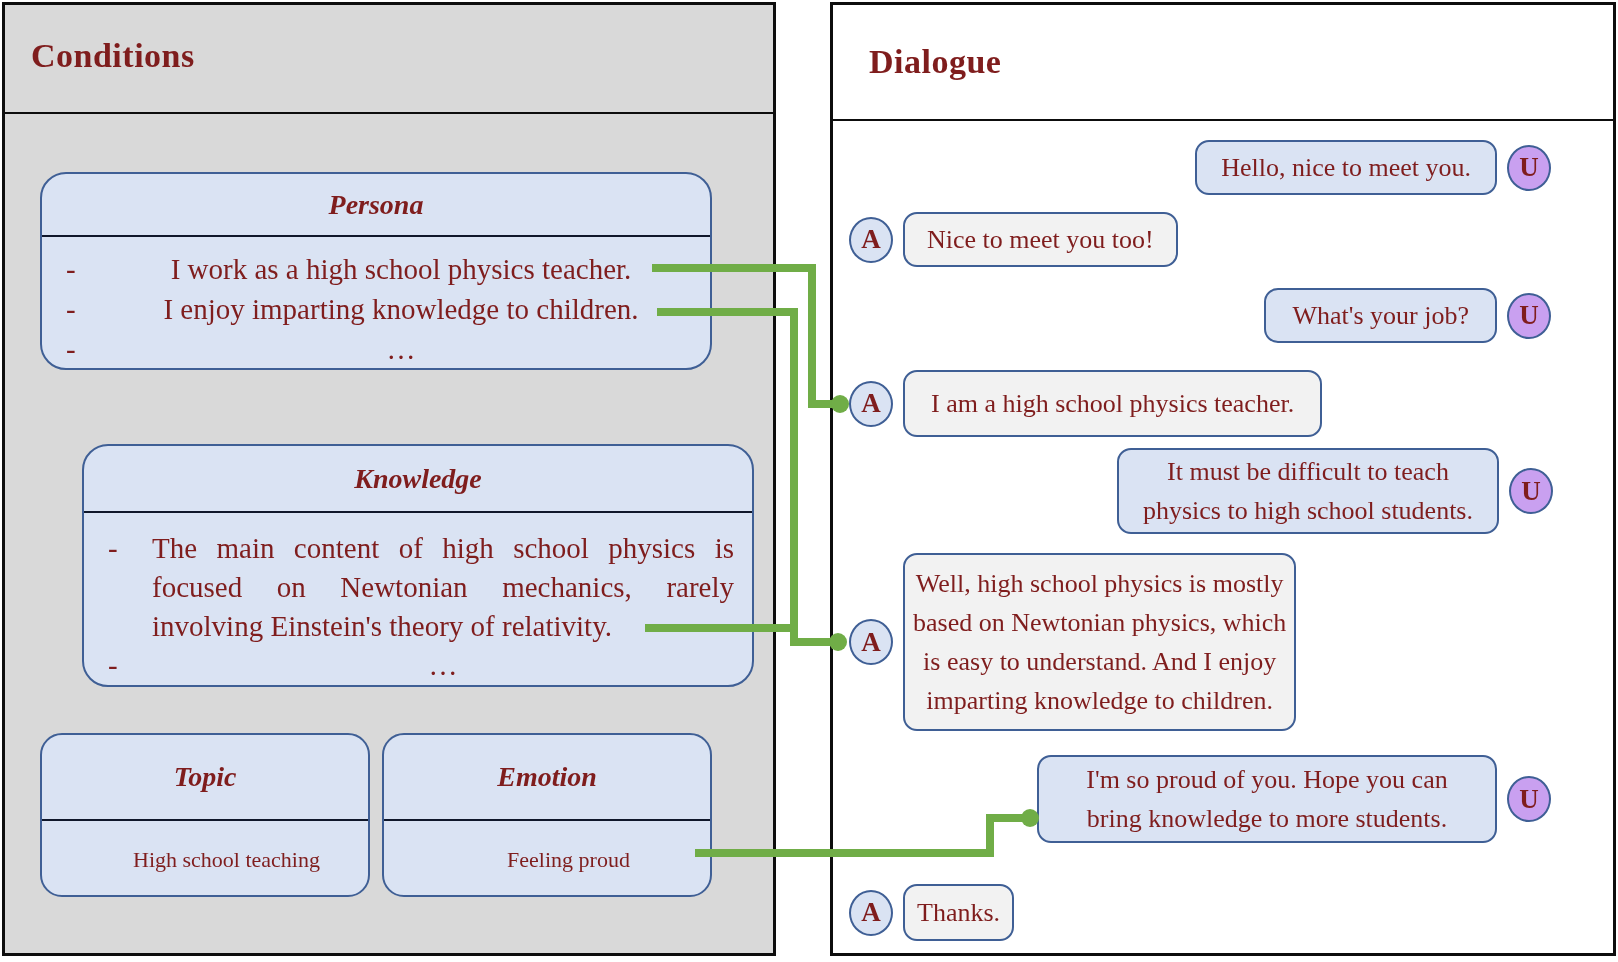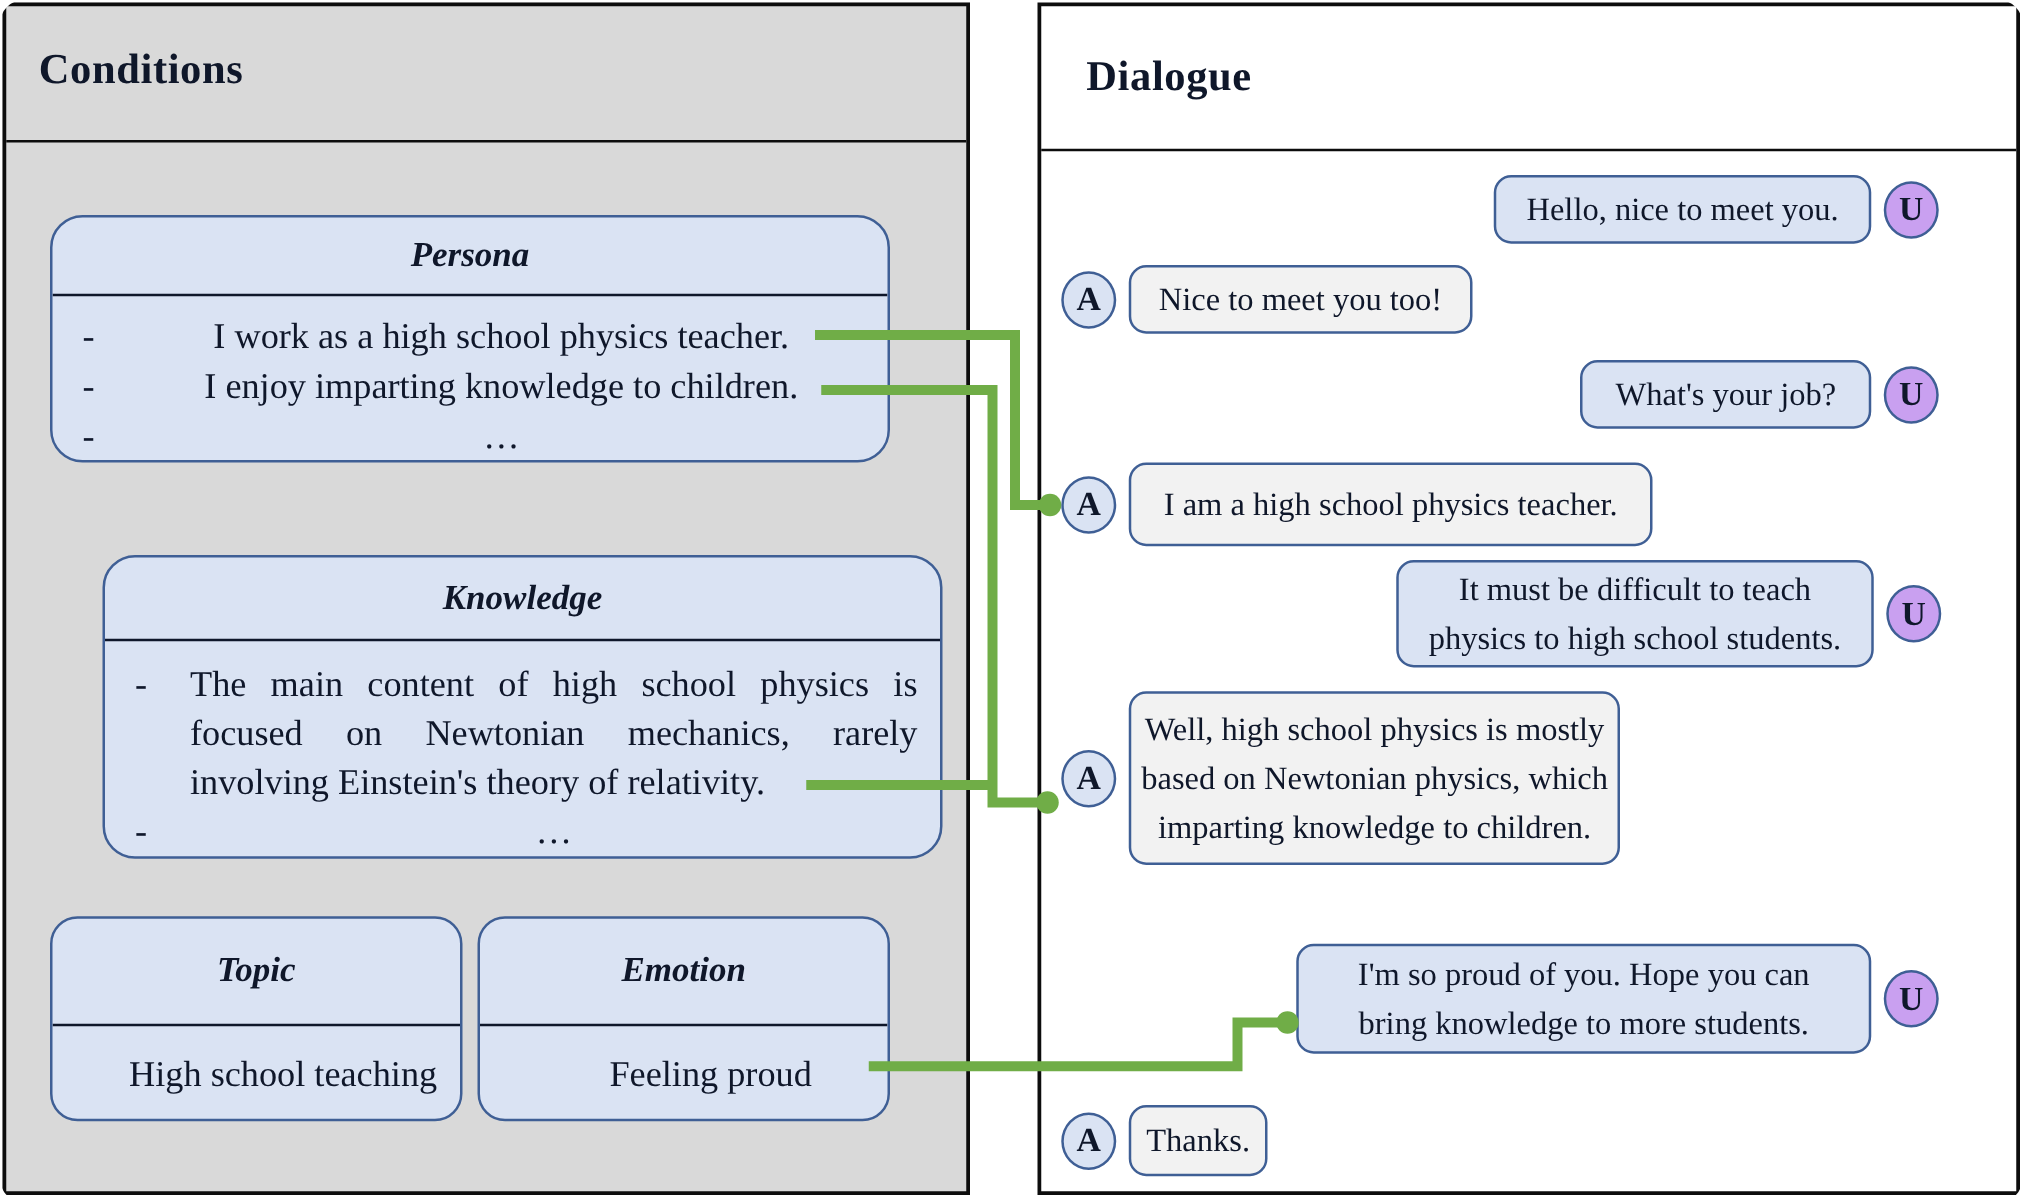--- a/index.html
+++ b/index.html
@@ -1,18 +1,18 @@
 <!DOCTYPE html>
 <html><head>
 <meta charset="utf-8">
 <style>
   html,body{margin:0;padding:0;background:#ffffff;}
   .stage{
     position:relative;width:1618px;height:962px;background:#ffffff;overflow:hidden;
-    font-family:"Liberation Serif","DejaVu Serif",serif;color:#0f172a;border-radius:19px;
+    font-family:"Liberation Serif","DejaVu Serif",serif;color:#7f1d1d;
   }
   
   .panel{position:absolute;top:2px;box-sizing:border-box;border:3px solid #0d0d0d;}
   .panel.conditions{left:2px;width:774px;height:954px;background:#d9d9d9;}
   .panel.dialogue{left:830px;width:786px;height:954px;background:#ffffff;}
   .panel-head{position:absolute;left:0;top:0;width:100%;box-sizing:border-box;border-bottom:2px solid #0d0d0d;}
   .conditions .panel-head{height:109px;}
   .dialogue .panel-head{height:116px;padding-left:10px;}
   .panel-title{font-weight:bold;font-size:34px;letter-spacing:.5px;}
   .conditions .panel-title{margin:32px 0 0 26px;}
@@ -26,21 +26,21 @@
     display:flex;align-items:center;justify-content:center;
     border-bottom:2px solid #0f172a;font-weight:bold;font-size:28px;font-style:italic;
   }
   .box-persona{left:35px;top:167px;width:672px;height:198px;}
   .box-persona .box-head{height:61px;}
   .box-knowledge{left:35px;top:439px;width:672px;height:243px;margin-left:42px;}
   .box-knowledge .box-head{height:65px;}
   .box-topic{left:35px;top:728px;width:330px;height:164px;border-radius:22px;}
   .box-emotion{left:377px;top:728px;width:330px;height:164px;border-radius:22px;}
   .box-topic .box-head,.box-emotion .box-head{height:84px;}
-  .box-value{display:flex;align-items:center;justify-content:center;height:78px;font-size:29px;margin-left:43px;}
+  .box-value{display:flex;align-items:center;justify-content:center;height:78px;font-size:22px;margin-left:43px;}
   .cond-list{padding:12px 18px 6px 0;}
   .box-knowledge .cond-list{padding-top:16px;}
   .cond-item{display:flex;font-size:29px;line-height:40px;}
   .box-knowledge .cond-item{line-height:39px;}
   .cond-item .dash{flex:0 0 44px;padding-left:24px;}
   .cond-item .itext{flex:1;text-align:center;}
   .cond-item .itext.justify{text-align:justify;}
   
   .chat-row{position:absolute;display:flex;align-items:center;}
   .chat-row.user{flex-direction:row;}
@@ -174,20 +174,21 @@
           </div>
           <div class="gap"></div>
           <div class="avatar user">U</div>
         </div>
         <div class="chat-row row-5 agent">
           <div class="avatar agent">A</div>
           <div class="gap"></div>
           <div class="bubble agent">
             <div class="line">Well, high school physics is mostly</div>
             <div class="line">based on Newtonian physics, which</div>
+            <div class="line">is easy to understand. And I enjoy</div>
             <div class="line">imparting knowledge to children.</div>
           </div>
         </div>
         <div class="chat-row row-6 user">
           <div class="bubble user">
             <div class="line">I'm so proud of you. Hope you can</div>
             <div class="line">bring knowledge to more students.</div>
           </div>
           <div class="gap"></div>
           <div class="avatar user">U</div>

